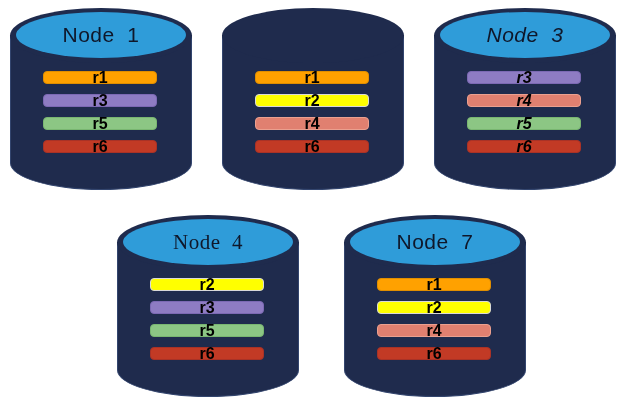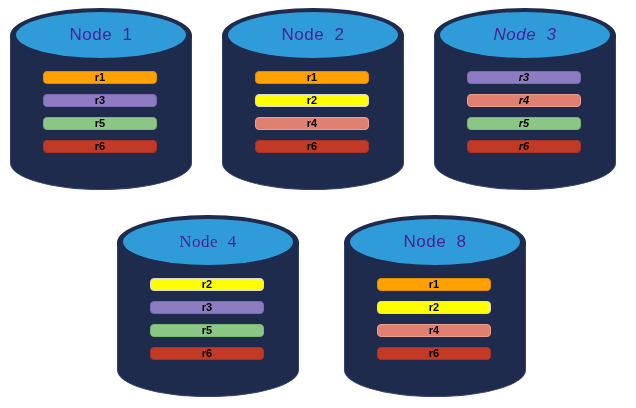--- a/index.html
+++ b/index.html
@@ -33,39 +33,39 @@
   .cyl-top {
     position: absolute;
     left: 6px; top: 4px;
     width: 170px; height: 46px;
     border-radius: 50%;
     display: flex;
     align-items: center;
     justify-content: center;
   }
   .node-title {
-    color: #4c1d95;
-    font-size: 17px;
+    color: #0f172a;
+    font-size: 21px;
     letter-spacing: 0.5px;
     white-space: pre;
   }
   .bars {
     position: absolute;
     top: 63px; left: 33px; right: 35px;
   }
   .bar {
     height: 13px;
     box-sizing: border-box;
     border: 1px solid transparent;
     border-radius: 4px;
     margin-bottom: 10px;
     display: flex;
     align-items: center;
     justify-content: center;
-    font-size: 11px;
+    font-size: 16px;
     font-weight: bold;
     color: #000000;
     line-height: 1;
   }
 </style>
 </head>
 <body>
 
 <div class="canvas">
 
@@ -79,23 +79,20 @@
       <div class="bar" style="background: rgb(255, 161, 0); border-color: rgb(224, 142, 0);">r1</div>
       <div class="bar" style="background: rgb(142, 124, 195); border-color: rgb(124, 105, 180);">r3</div>
       <div class="bar" style="background: rgb(140, 198, 132); border-color: rgb(121, 182, 113);">r5</div>
       <div class="bar" style="background: rgb(194, 58, 37); border-color: rgb(169, 50, 38);">r6</div>
     </div>
   </div>
 
   <div class="cyl cyl-2">
     <div class="cyl-body" style="background: rgb(31, 43, 77);"></div>
     <div class="cyl-top-back" style="background: rgb(31, 43, 77);"></div>
-    <div class="cyl-top" style="background: rgb(47, 156, 217);">
-      <span class="node-title">Node  2</span>
-    </div>
     <div class="bars">
       <div class="bar" style="background: rgb(255, 161, 0); border-color: rgb(224, 142, 0);">r1</div>
       <div class="bar" style="background: rgb(255, 255, 0); border-color: rgb(217, 217, 217);">r2</div>
       <div class="bar" style="background: rgb(224, 128, 112); border-color: rgb(235, 160, 143);">r4</div>
       <div class="bar" style="background: rgb(194, 58, 37); border-color: rgb(169, 50, 38);">r6</div>
     </div>
   </div>
 
   <div class="cyl cyl-3">
     <div class="cyl-body" style="background: rgb(31, 43, 77);"></div>
@@ -122,21 +119,21 @@
       <div class="bar" style="background: rgb(142, 124, 195); border-color: rgb(124, 105, 180);">r3</div>
       <div class="bar" style="background: rgb(140, 198, 132); border-color: rgb(121, 182, 113);">r5</div>
       <div class="bar" style="background: rgb(194, 58, 37); border-color: rgb(169, 50, 38);">r6</div>
     </div>
   </div>
 
   <div class="cyl cyl-5">
     <div class="cyl-body" style="background: rgb(31, 43, 77);"></div>
     <div class="cyl-top-back" style="background: rgb(31, 43, 77);"></div>
     <div class="cyl-top" style="background: rgb(47, 156, 217);">
-      <span class="node-title">Node  8</span>
+      <span class="node-title">Node  7</span>
     </div>
     <div class="bars">
       <div class="bar" style="background: rgb(255, 161, 0); border-color: rgb(224, 142, 0);">r1</div>
       <div class="bar" style="background: rgb(255, 255, 0); border-color: rgb(217, 217, 217);">r2</div>
       <div class="bar" style="background: rgb(224, 128, 112); border-color: rgb(235, 160, 143);">r4</div>
       <div class="bar" style="background: rgb(194, 58, 37); border-color: rgb(169, 50, 38);">r6</div>
     </div>
   </div>
 
 </div>

